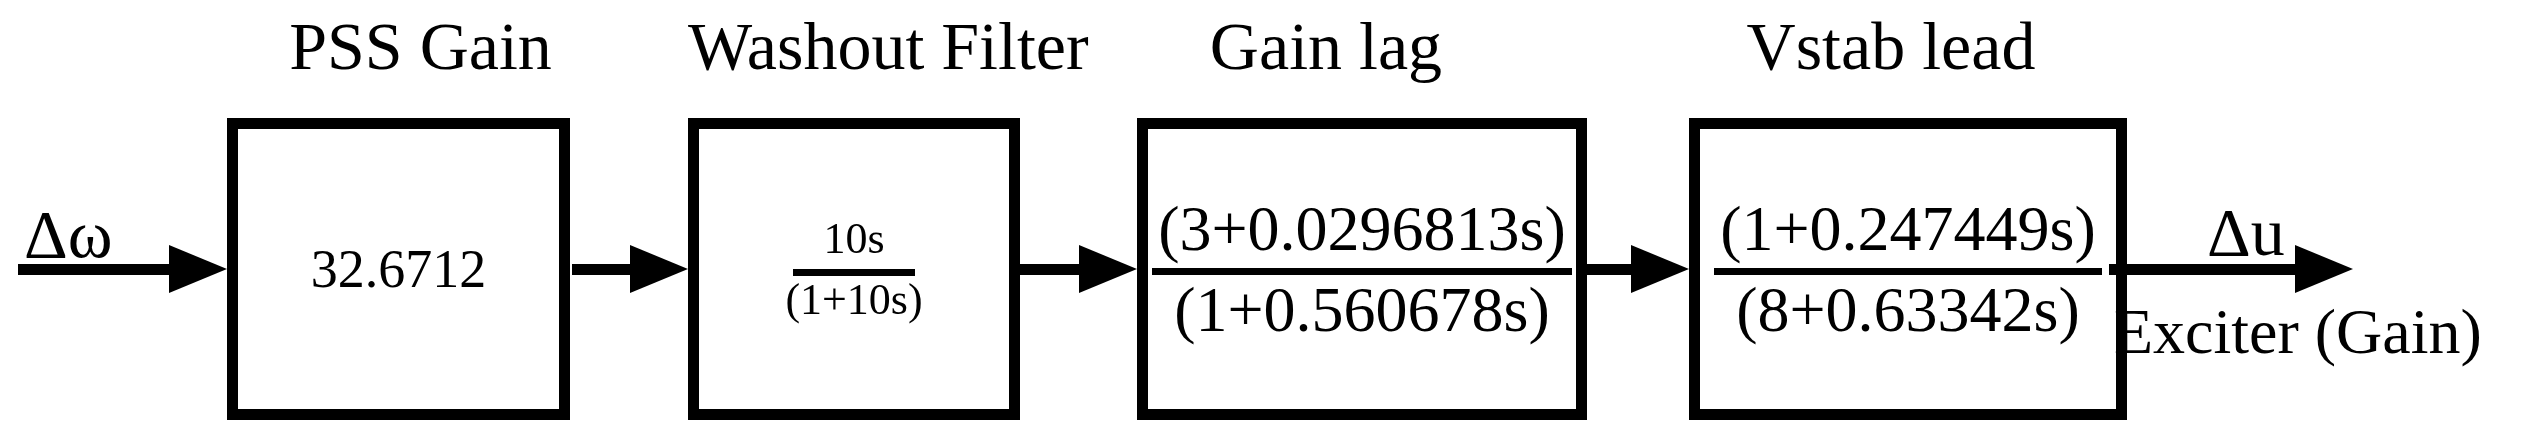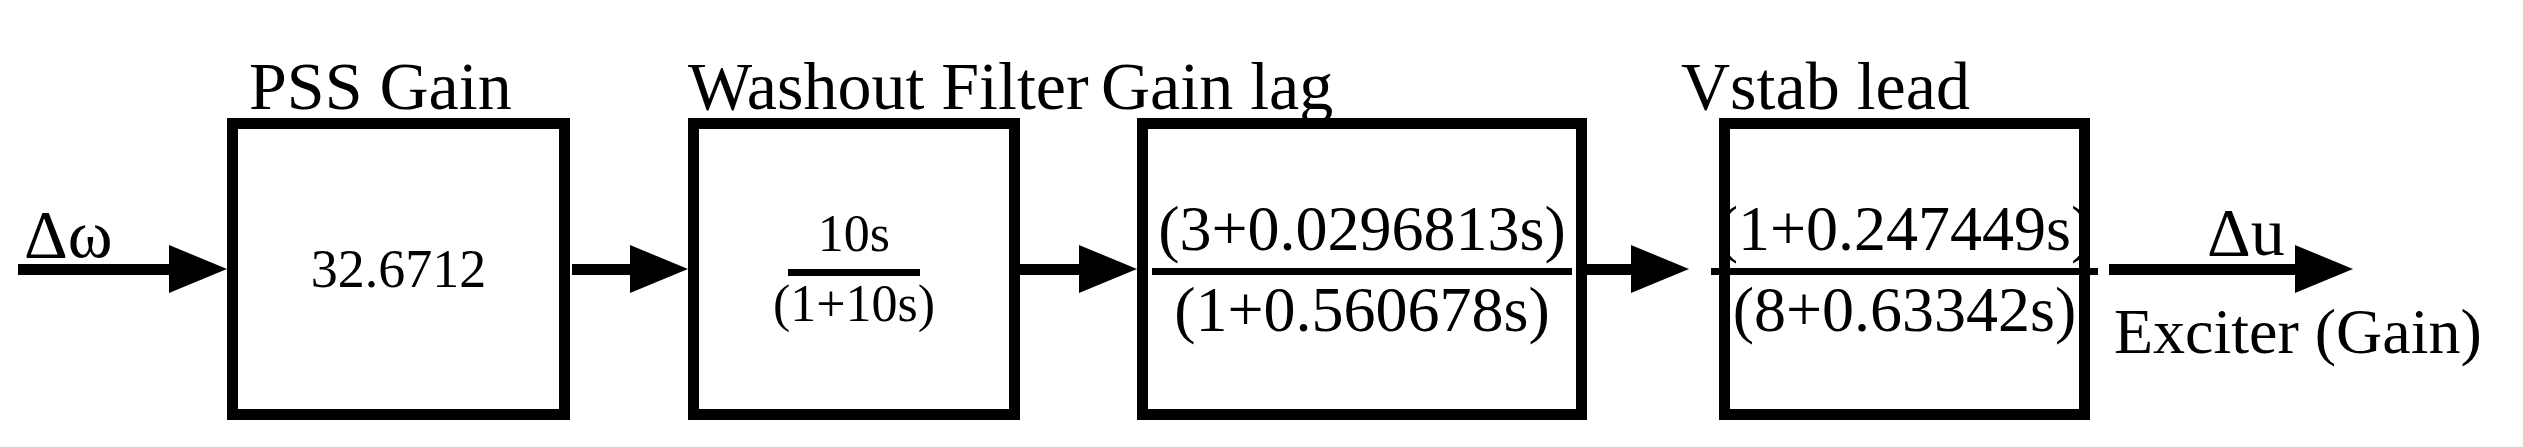--- a/index.html
+++ b/index.html
@@ -24,38 +24,37 @@
     display: flex;
     align-items: center;
     justify-content: center;
   }
   .block-title {
     position: absolute;
     top: 10px;
     height: 72px;
     line-height: 72px;
     font-size: 68px;
-    text-align: left;
+    text-align: center;
     white-space: nowrap;
-    margin-top: 40px;
   }
   .gain-value { font-size: 54px; line-height: 1; }
 
   
   .frac {
     display: inline-flex;
     flex-direction: column;
     align-items: center;
     line-height: 1.08;
     white-space: nowrap;
   }
   .frac .num { border-bottom: 7px solid #000; padding: 0 6px 4px 6px; }
   .frac .den { }
   .frac.bar-wide .num { padding: 0 30px 6px 30px; }
-  .f-lg { font-size: 52px; }
+  .f-lg { font-size: 44px; }
   .f-md { font-size: 64px; }
 
   
   .arrow { position: absolute; top: 245px; height: 48px; }
   .arrow .shaft {
     position: absolute;
     left: 0; right: 52px; top: 19px; height: 11px;
     background: #000;
   }
   .arrow .head {
@@ -122,21 +121,21 @@
       <span class="den">(1+0.560678s)</span>
     </span>
   </div>
 
   <div class="arrow" style="left:1587px; width:102px;">
     <div class="shaft"></div>
     <div class="head"></div>
   </div>
 
   <div class="block-title" style="left:1689px; width:420px; margin-left:-8px;">Vstab lead</div>
-  <div class="block" style="left:1689px; width:371px;margin-left:30px;">
+  <div class="block" style="left:1689px; width:438px;">
     <span class="frac f-md">
       <span class="num">(1+0.247449s)</span>
       <span class="den">(8+0.63342s)</span>
     </span>
   </div>
 
   <div class="arrow" style="left:2109px; width:244px;">
     <div class="shaft"></div>
     <div class="head"></div>
   </div>

